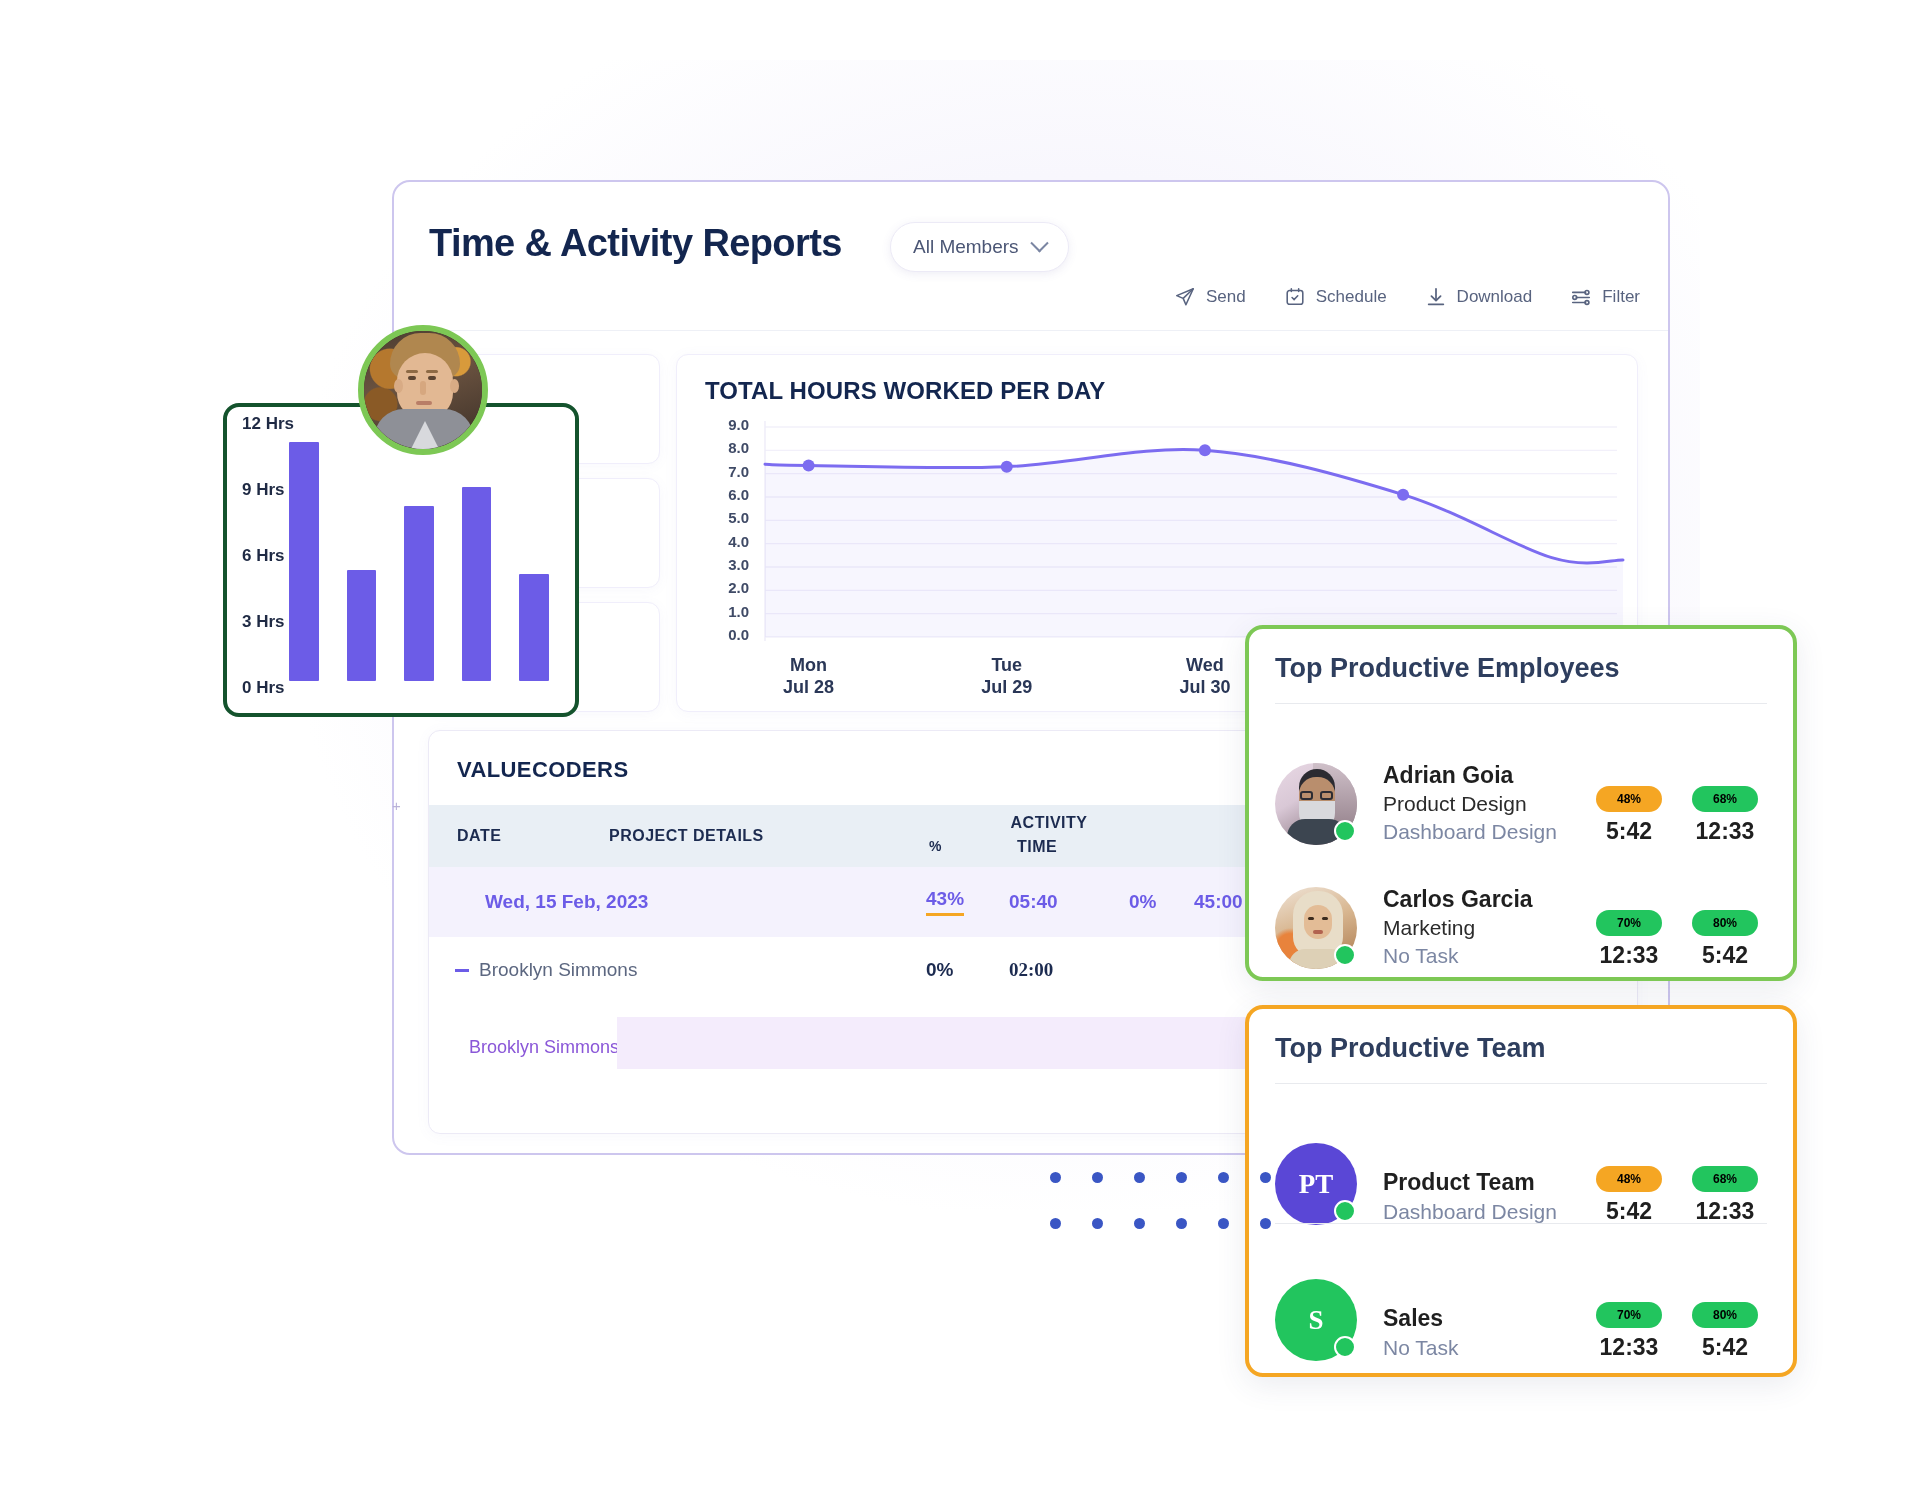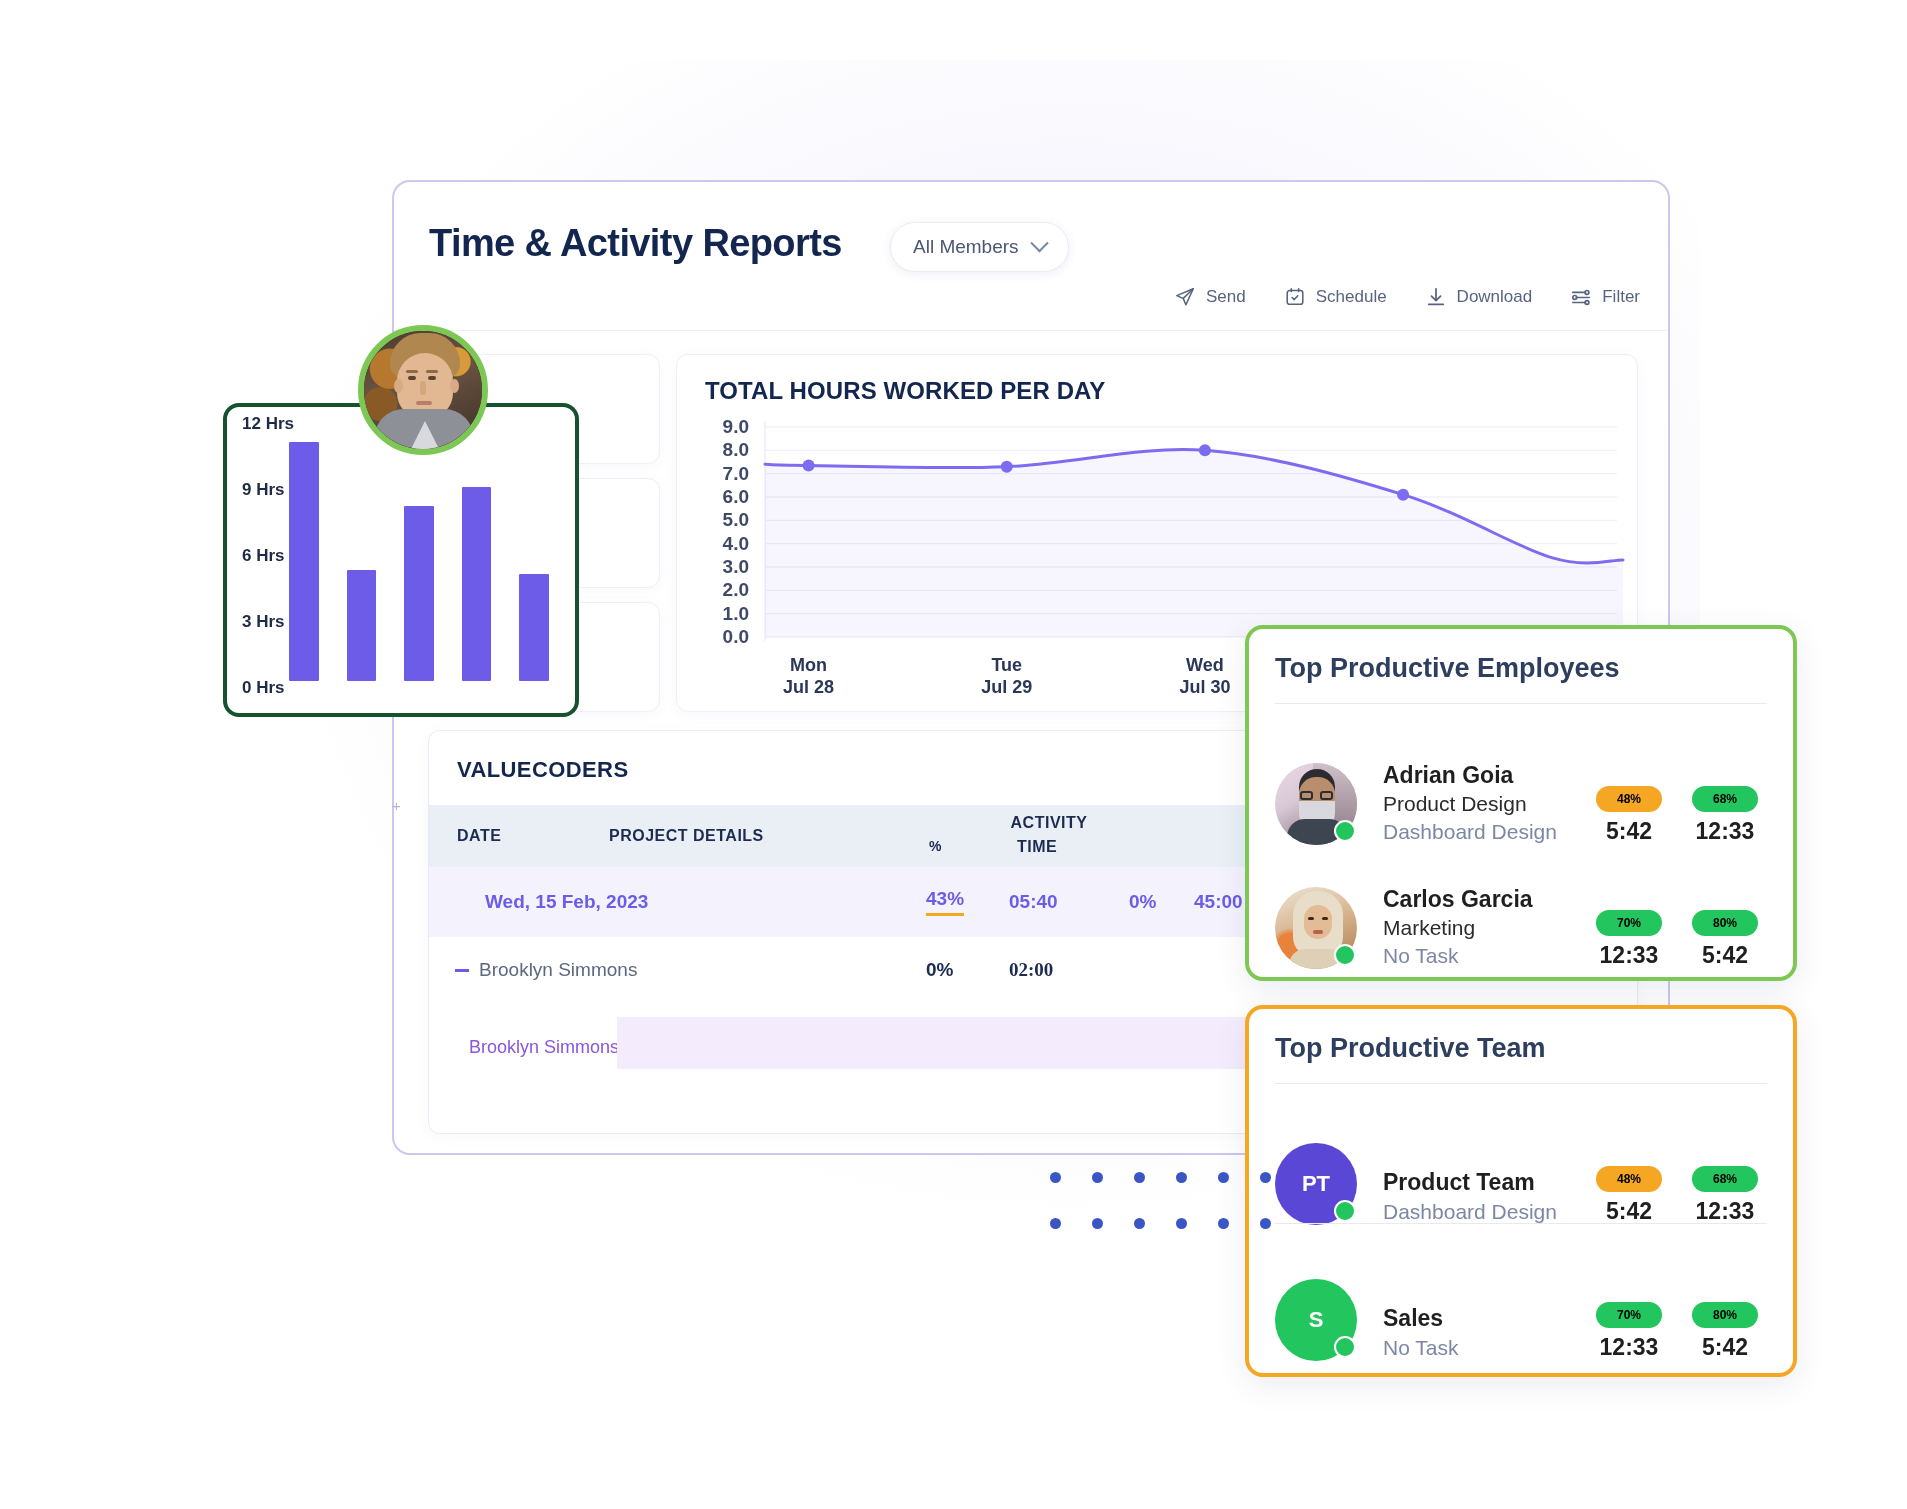--- a/index.html
+++ b/index.html
@@ -62,21 +62,21 @@
   
   .linepanel {
     position: absolute; left: 282px; top: 172px; width: 962px; height: 358px;
     background: #ffffff; border: 1px solid #f0eefb; border-radius: 12px;
     box-shadow: 0 2px 14px rgba(120,110,190,.05);
   }
   .linepanel h3 {
     position: absolute; left: 28px; top: 22px; font-size: 24px; font-weight: 700;
     color: #13264f; letter-spacing: 0.1px;
   }
-  .ly { position: absolute; right: 0; font-size: 19px; font-weight: 600; color: #3f4a66; text-align: right; width: 38px; }
+  .ly { position: absolute; right: 0; font-size: 15px; font-weight: 600; color: #3f4a66; text-align: right; width: 38px; }
   .lx { position: absolute; text-align: center; font-size: 18px; font-weight: 700; color: #2a3757; line-height: 1.22; }
 
   
   .tablepanel {
     position: absolute; left: 34px; top: 548px; width: 1210px; height: 404px;
     background: #ffffff; border: 1px solid #eceaf6; border-radius: 12px;
     box-shadow: 0 2px 14px rgba(120,110,190,.05); overflow: hidden;
   }
   .tbl-brand { position: absolute; left: 28px; top: 26px; font-size: 22px; font-weight: 700; color: #13264f; letter-spacing: .4px; }
   .tbl-column { position: absolute; right: 24px; top: 30px; display: flex; align-items: center; gap: 9px; font-size: 16px; color: #3c4a6b; }
@@ -167,21 +167,21 @@
   .pav-dot { position: absolute; right: 1px; bottom: 3px; width: 22px; height: 22px; border-radius: 50%; background: #22c55e; border: 2px solid #ffffff; }
   .pinfo { margin-left: 26px; width: 266px; }
   .pname { font-size: 23px; font-weight: 700; color: #1f1f1f; line-height: 1.28; }
   .pdept { font-size: 21px; color: #2b2b2b; line-height: 1.3; }
   .ptask { font-size: 21px; color: #7c87a3; line-height: 1.3; }
   .pmetric { width: 96px; text-align: center; flex: none; }
   .badge { display: inline-block; min-width: 66px; padding: 6px 12px; border-radius: 16px; color: #000000; font-size: 12px; font-weight: 700; }
   .badge.amber { background: #f5a623; }
   .badge.green { background: #22c55e; }
   .ptime { margin-top: 6px; font-size: 23px; font-weight: 700; color: #1f1f1f; }
-  .initial-av { display: flex; align-items: center; justify-content: center; font-size: 22px; font-weight: 700; color: #ffffff; border-radius: 50%; width: 82px; height: 82px; }
+  .initial-av { display: flex; align-items: center; justify-content: center; font-size: 27px; font-weight: 700; color: #ffffff; border-radius: 50%; width: 82px; height: 82px; font-family: Liberation Serif, serif; }
 
   
   .imgA { position: absolute; inset: 0; background: linear-gradient(150deg,#e9d9e5 0%, #d9c8d6 38%, #6e5a63 100%); }
   .imgA .bg2 { position: absolute; left: 46%; top: 0; width: 54%; height: 100%; background: linear-gradient(180deg,#cfc0c9,#8a7680); }
   .imgA .hair { position: absolute; left: 24px; top: 6px; width: 36px; height: 26px; border-radius: 18px 18px 6px 6px; background: #2b2b31; }
   .imgA .face { position: absolute; left: 24px; top: 14px; width: 36px; height: 40px; border-radius: 17px 17px 16px 16px; background: #b98e6d; }
   .imgA .glass { position: absolute; top: 28px; width: 13px; height: 9px; border: 2px solid #2c2c33; border-radius: 3px; }
   .imgA .glass.l { left: 25px; } .imgA .glass.r { left: 45px; }
   .imgA .beard { position: absolute; left: 24px; top: 38px; width: 36px; height: 30px; border-radius: 0 0 18px 18px; background: #d9d9dd; }
   .imgA .body { position: absolute; left: 12px; bottom: 0; width: 60px; height: 26px; border-radius: 18px 18px 0 0; background: #3c4550; }

